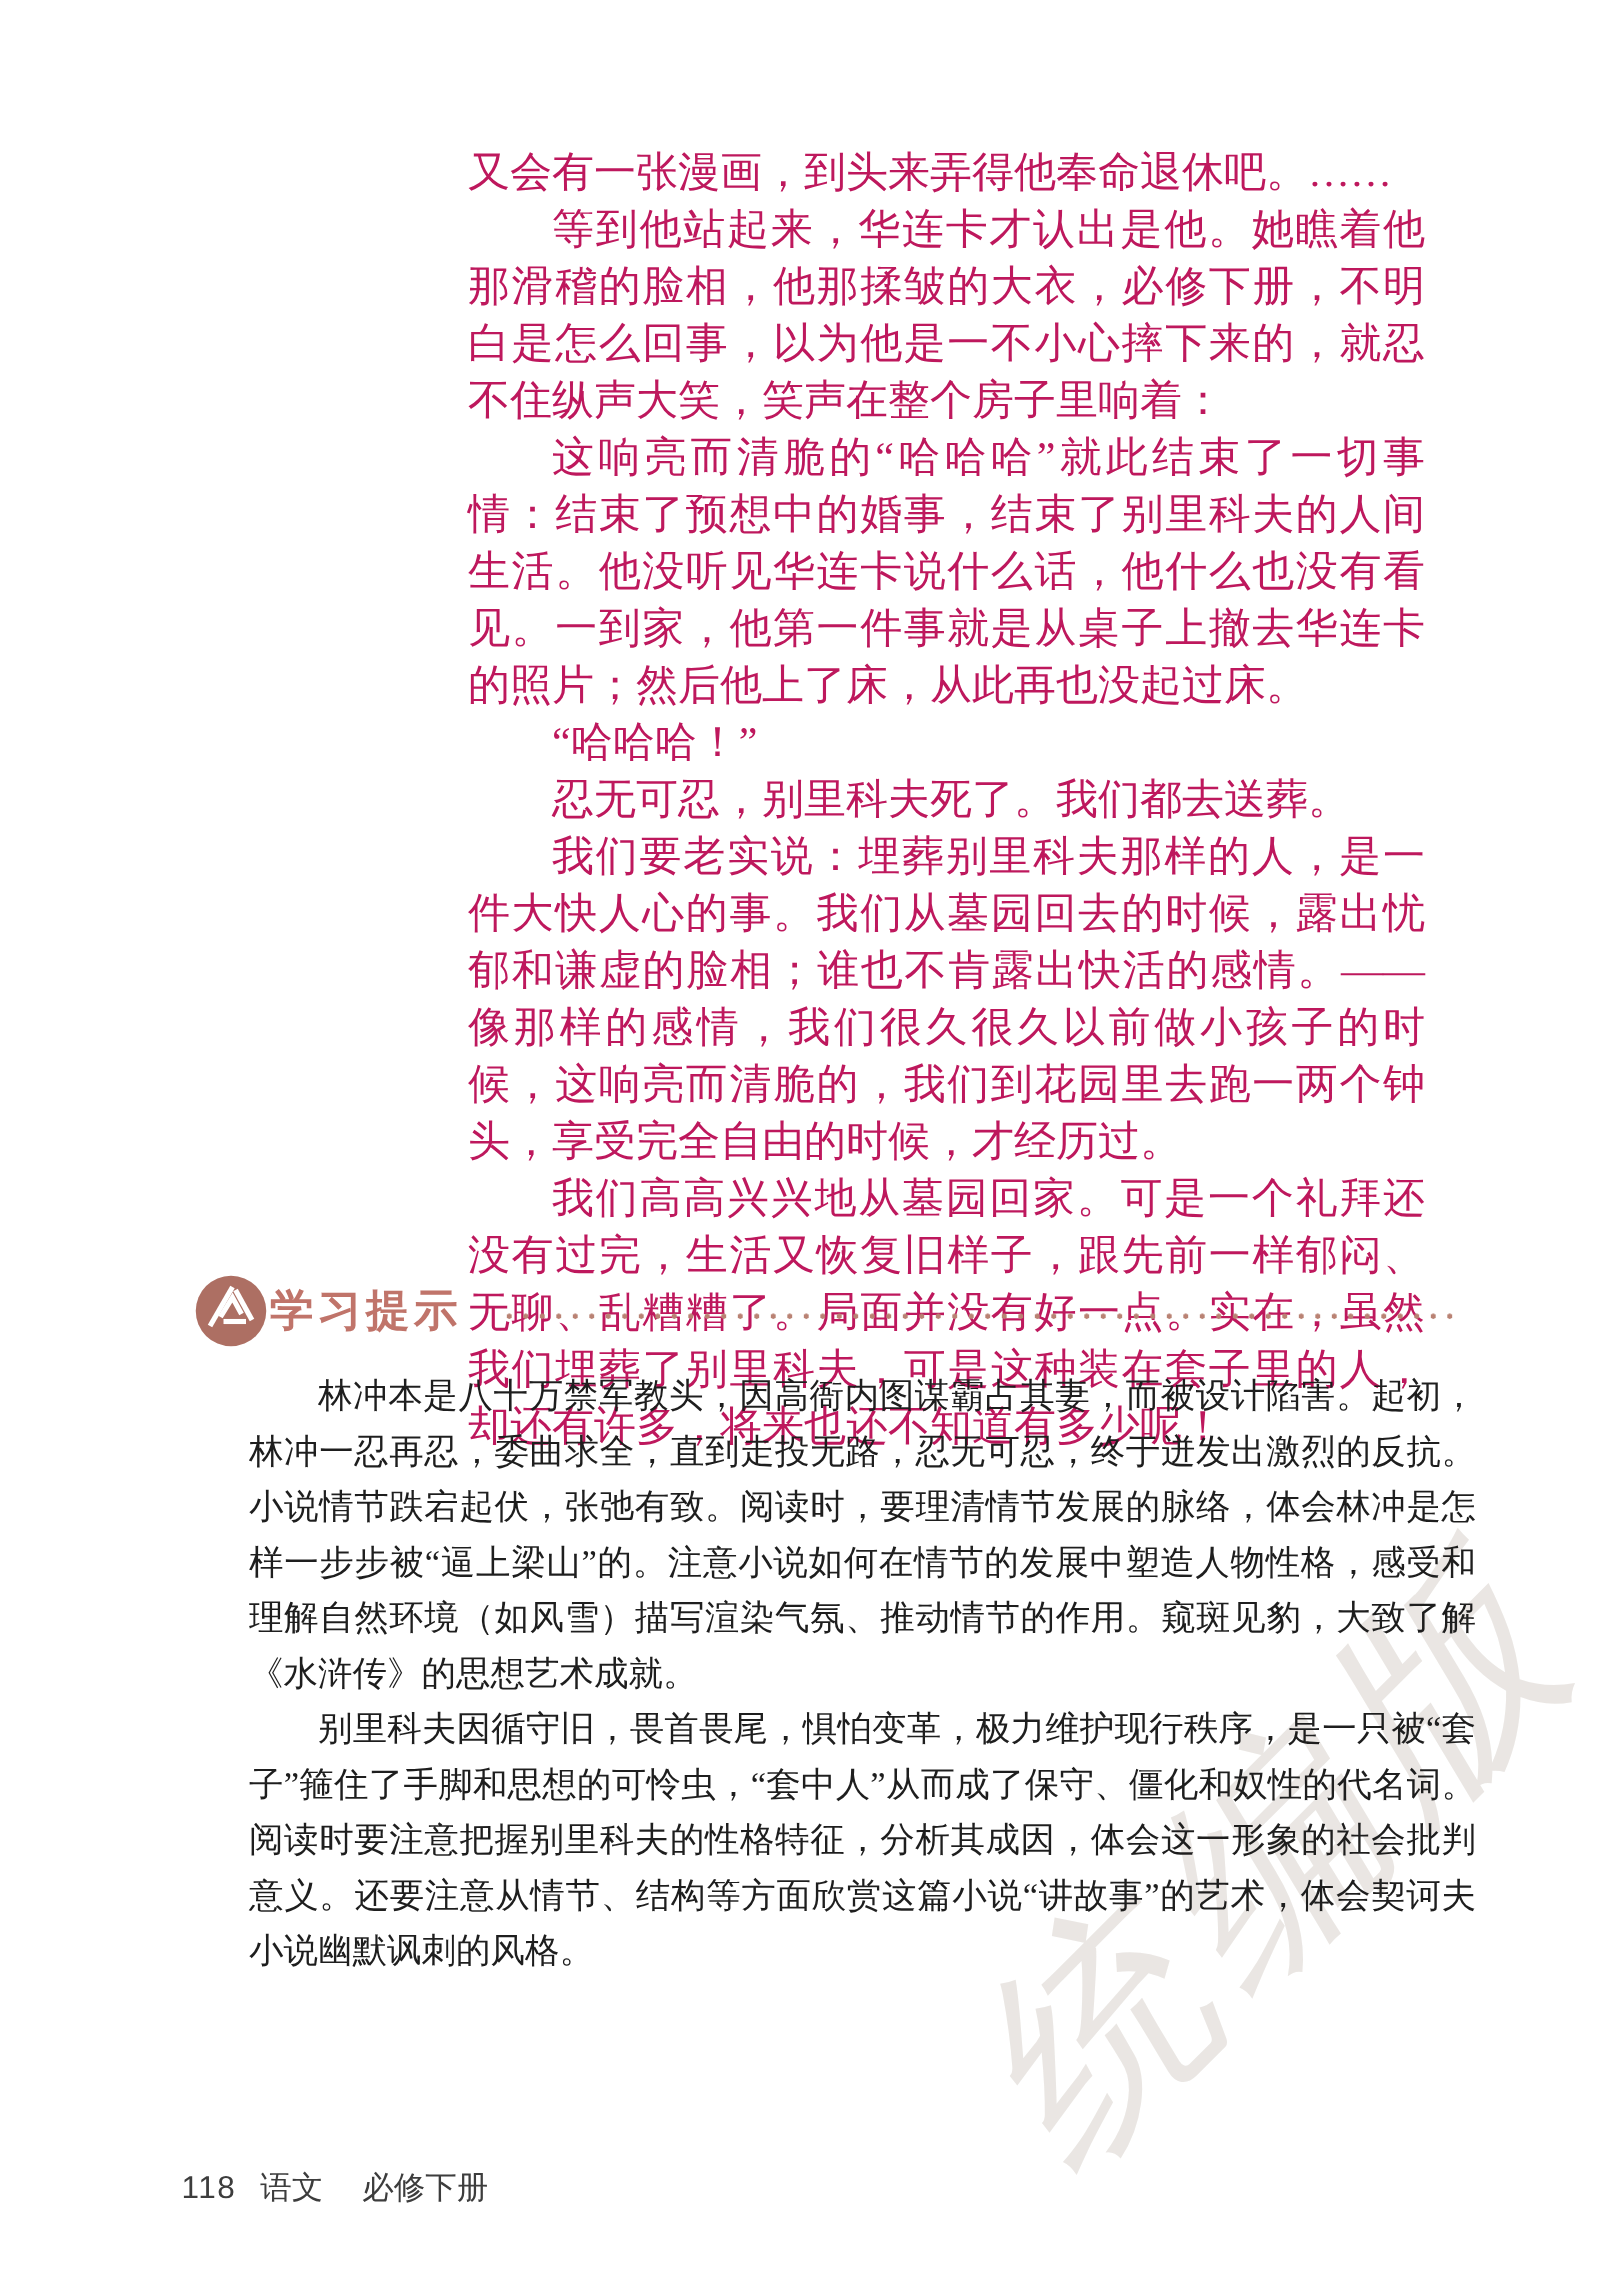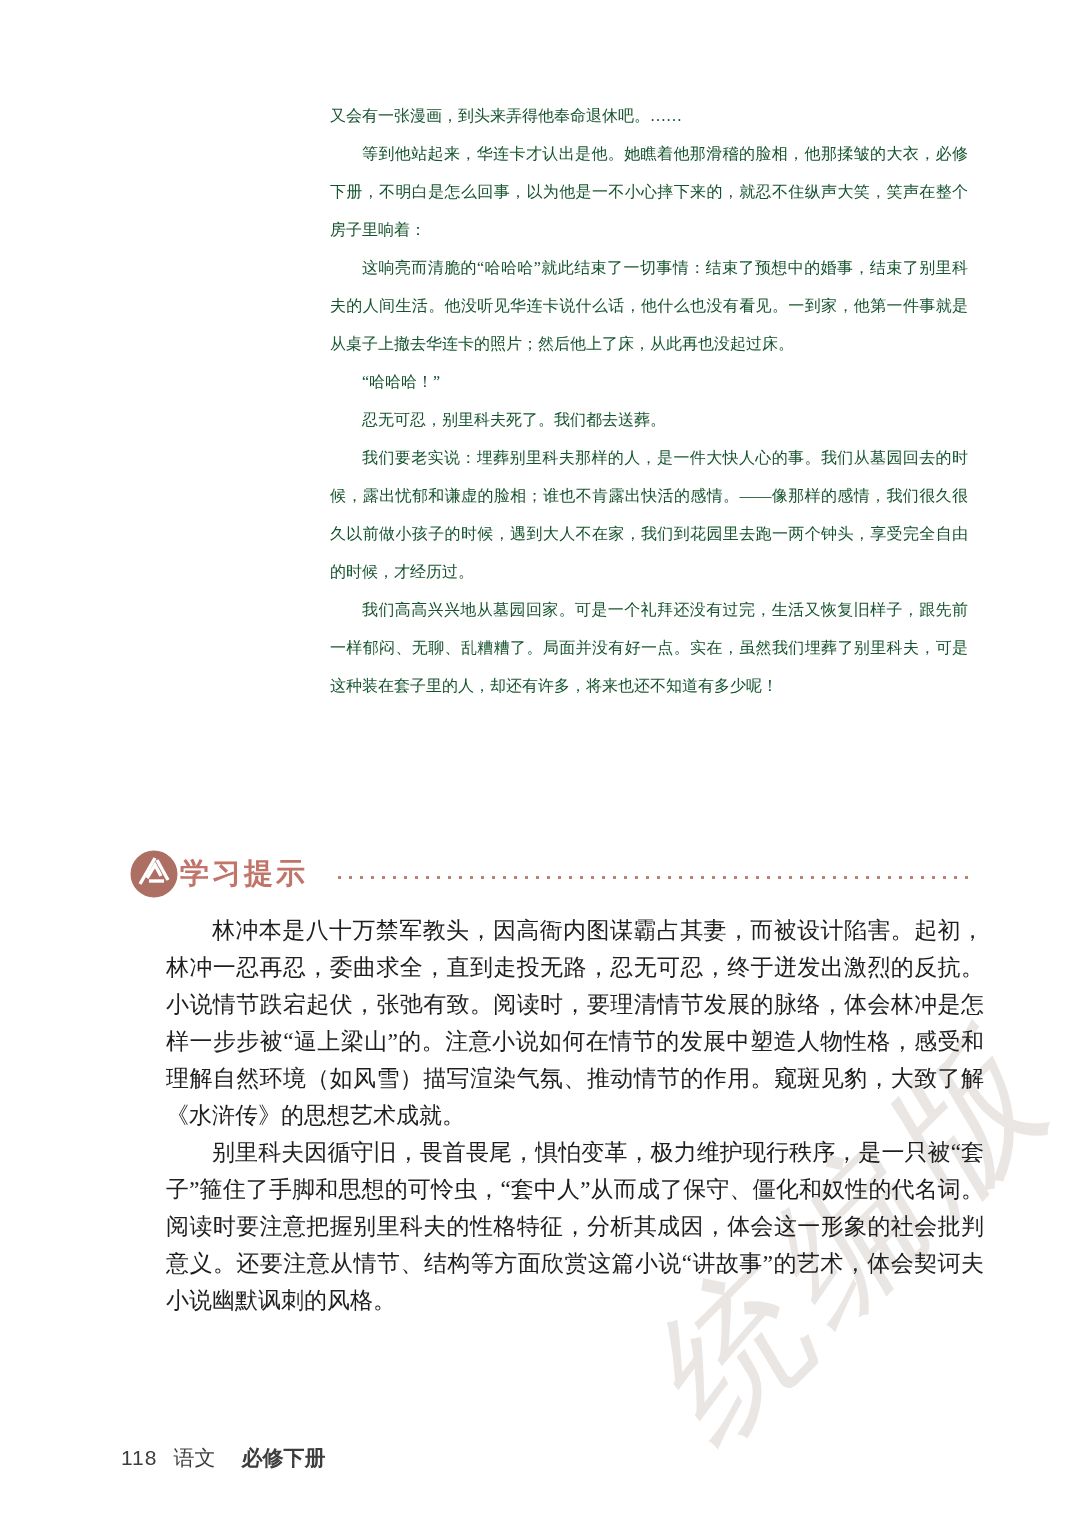--- a/index.html
+++ b/index.html
@@ -6,23 +6,23 @@
   .page{
     position:relative;
     width:1080px;height:1527px;
     background:#ffffff;
     overflow:hidden;
     font-family:"Liberation Serif", serif;
   }
   
   .main-text{
     position:absolute;
-    left:330px;top:97px;width:638px;
-    font-size:16px;line-height:38px;
-    color:#14532d;
+    left:312px;top:97px;width:638px;
+    font-size:28px;line-height:38px;
+    color:#be185d;
     text-align:justify;
   }
   .main-text p{margin:0;padding:0;}
   .main-text p.indent{text-indent:2em;}
 
   
   .tips-header{
     position:absolute;
     left:128px;top:846px;width:842px;height:56px;
     display:flex;align-items:center;
@@ -79,36 +79,36 @@
   .footer{
     position:absolute;
     left:121px;top:1444px;
     display:flex;align-items:baseline;
     font-family:"Liberation Sans", sans-serif;
     font-size:21px;
     color:#3d3d3d;
   }
   .footer .pageno{letter-spacing:1px;}
   .footer .subject{margin-left:16px;}
-  .footer .volume{margin-left:26px;font-weight:bold;}
+  .footer .volume{margin-left:26px;}
 </style>
 </head>
 <body>
 
 <div class="page">
 
   <div class="watermark">统编版</div>
 
   <div class="main-text">
     <p class="no-indent">又会有一张漫画，到头来弄得他奉命退休吧。……</p>
     <p class="indent">等到他站起来，华连卡才认出是他。她瞧着他那滑稽的脸相，他那揉皱的大衣，必修下册，不明白是怎么回事，以为他是一不小心摔下来的，就忍不住纵声大笑，笑声在整个房子里响着：</p>
     <p class="indent">这响亮而清脆的“哈哈哈”就此结束了一切事情：结束了预想中的婚事，结束了别里科夫的人间生活。他没听见华连卡说什么话，他什么也没有看见。一到家，他第一件事就是从桌子上撤去华连卡的照片；然后他上了床，从此再也没起过床。</p>
     <p class="indent">“哈哈哈！”</p>
     <p class="indent">忍无可忍，别里科夫死了。我们都去送葬。</p>
-    <p class="indent">我们要老实说：埋葬别里科夫那样的人，是一件大快人心的事。我们从墓园回去的时候，露出忧郁和谦虚的脸相；谁也不肯露出快活的感情。——像那样的感情，我们很久很久以前做小孩子的时候，遇到大人不在家，我们到花园里去跑一两个钟头，享受完全自由的时候，才经历过。</p>
+    <p class="indent">我们要老实说：埋葬别里科夫那样的人，是一件大快人心的事。我们从墓园回去的时候，露出忧郁和谦虚的脸相；谁也不肯露出快活的感情。——像那样的感情，我们很久很久以前做小孩子的时候，这响亮而清脆的，我们到花园里去跑一两个钟头，享受完全自由的时候，才经历过。</p>
     <p class="indent">我们高高兴兴地从墓园回家。可是一个礼拜还没有过完，生活又恢复旧样子，跟先前一样郁闷、无聊、乱糟糟了。局面并没有好一点。实在，虽然我们埋葬了别里科夫，可是这种装在套子里的人，却还有许多，将来也还不知道有多少呢！</p>
   </div>
 
   <div class="tips-header">
     <span class="tips-logo">
       <svg viewBox="0 0 52 52" width="52" height="52" aria-hidden="true">
         <circle cx="26" cy="26" r="23.5" fill="#ad6f63"></circle>
         <g stroke="#ffffff" stroke-width="3.4" fill="none" stroke-linecap="butt">
           <path d="M12 36 L27 10"></path>
           <path d="M29 12 L40 32"></path>

